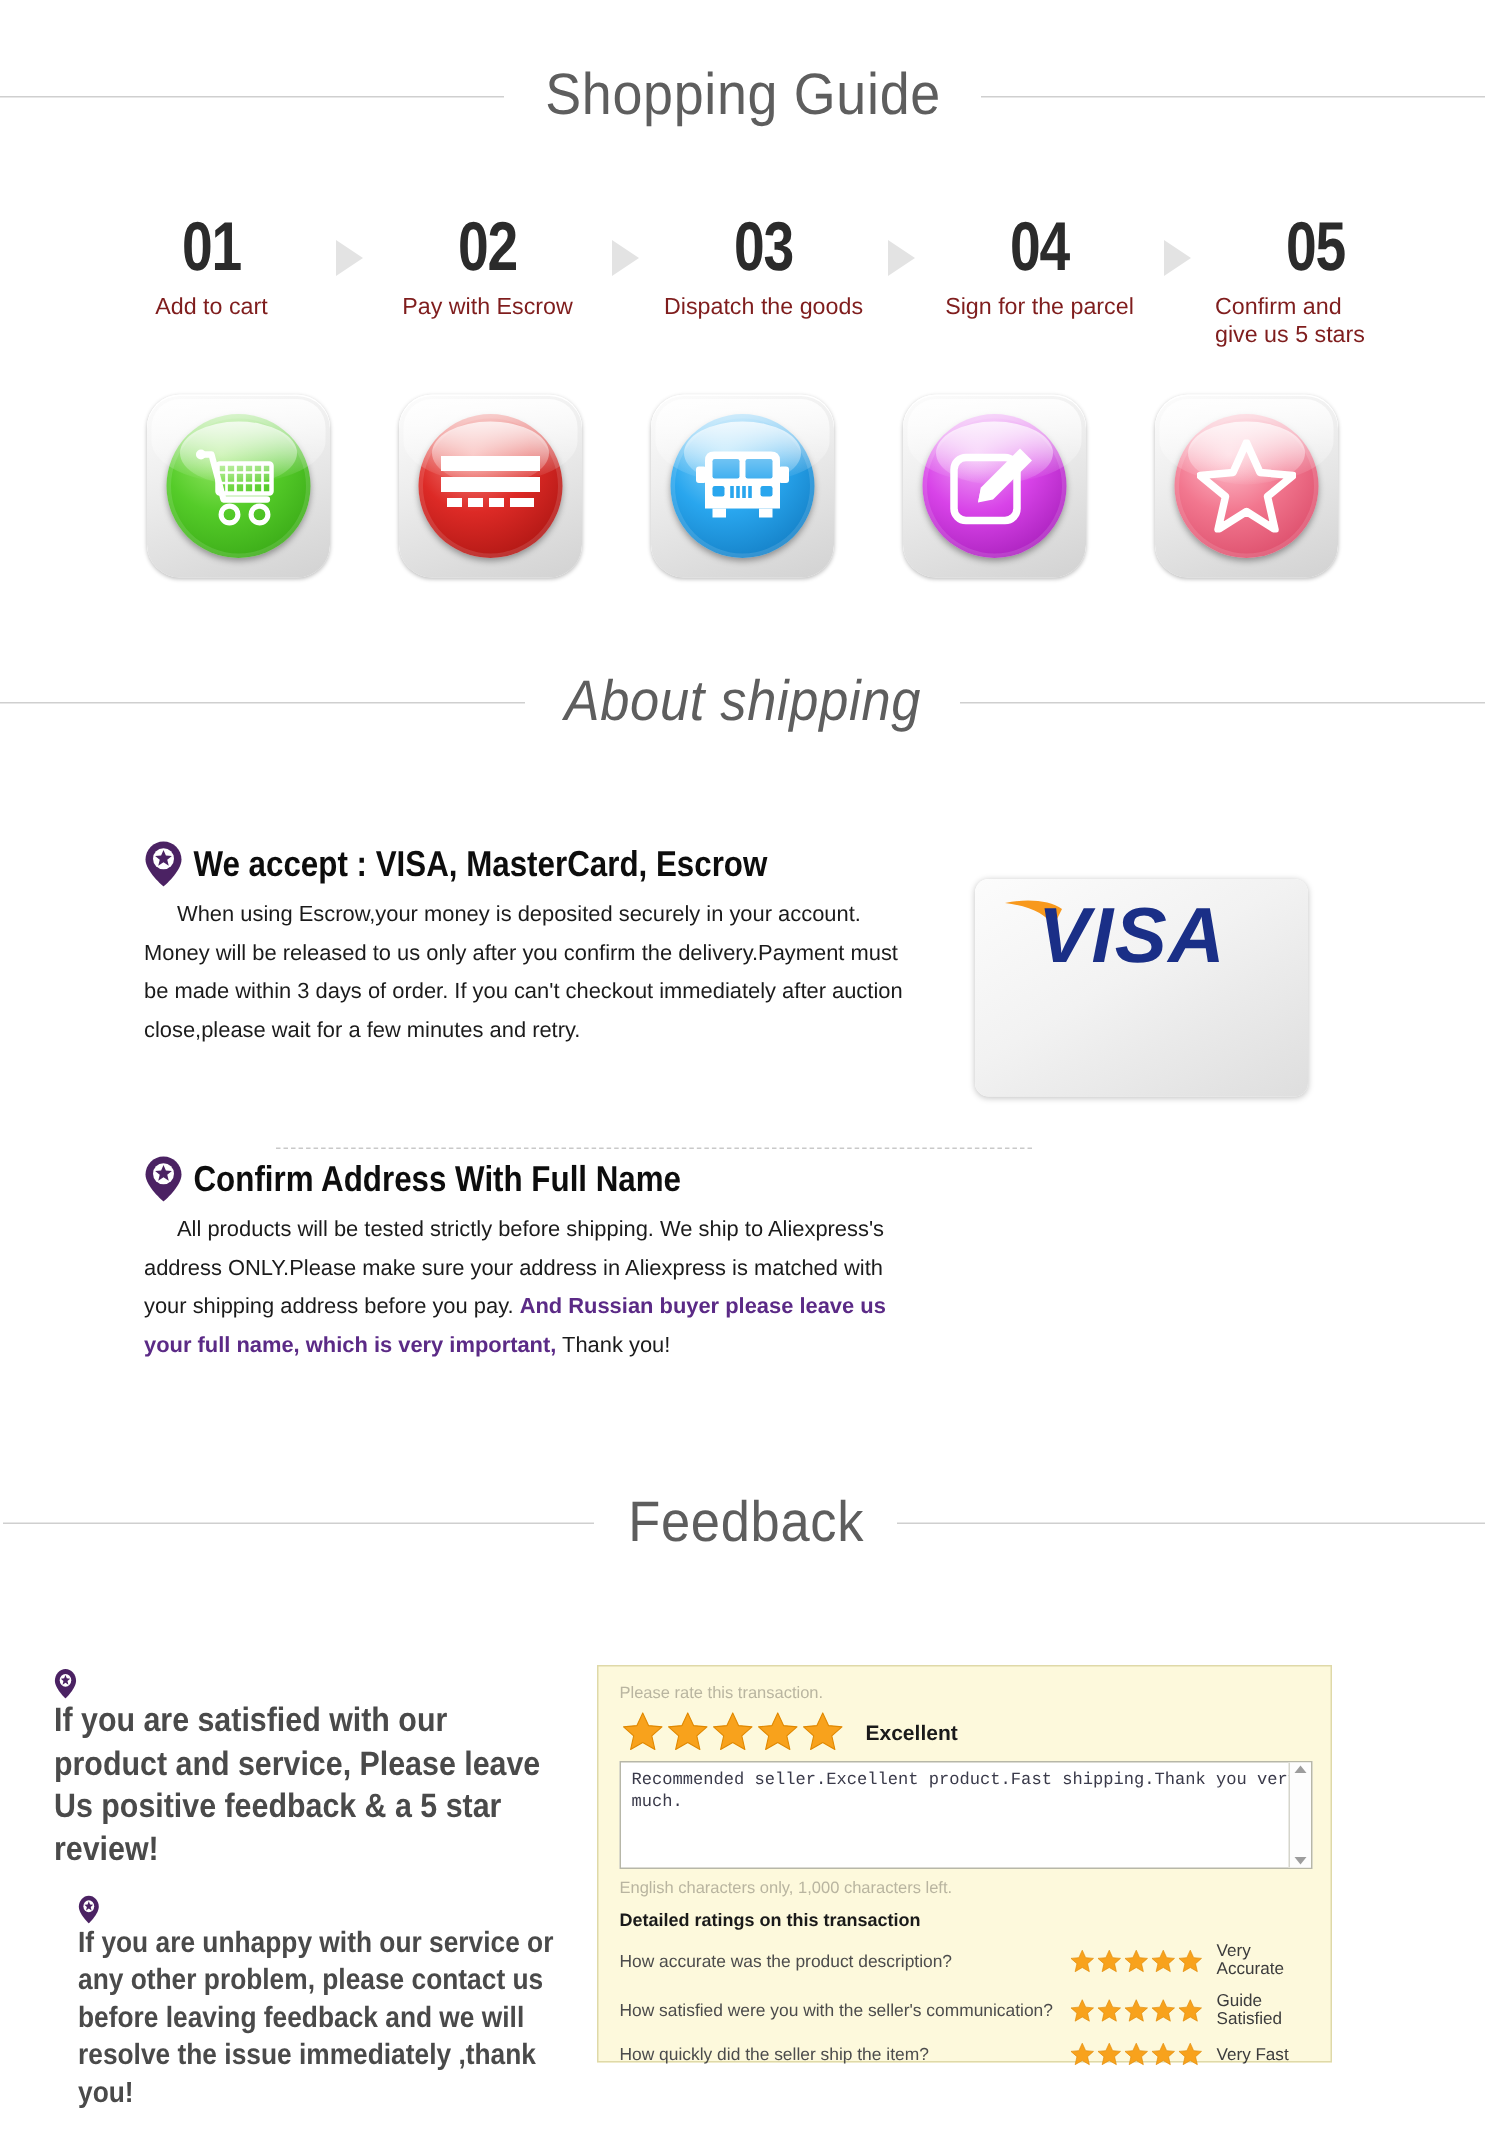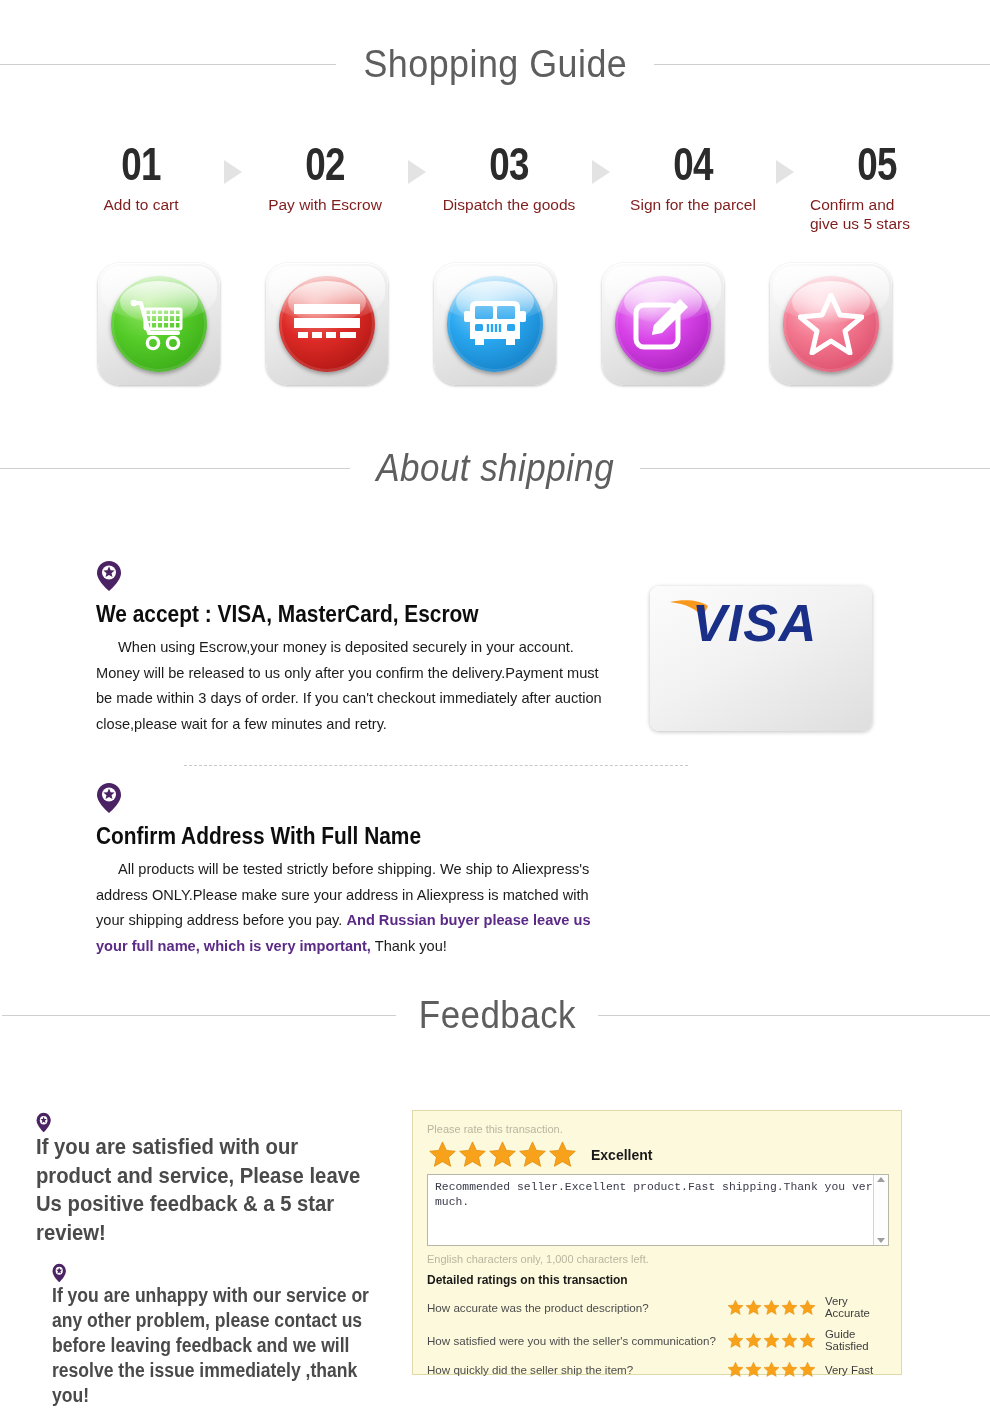--- a/index.html
+++ b/index.html
@@ -134,23 +134,22 @@
   .orb-green  { background: radial-gradient(circle at 38% 28%, #9ae86a 0%, #55cc29 42%, #2f9c10 100%); }
   .orb-red    { background: radial-gradient(circle at 38% 28%, #f48b86 0%, #dd2a26 42%, #9c0f0c 100%); }
   .orb-blue   { background: radial-gradient(circle at 38% 28%, #8fd8fb 0%, #29a6ee 42%, #0b6fb5 100%); }
   .orb-purple { background: radial-gradient(circle at 38% 28%, #f0a8f6 0%, #d843e8 42%, #9612ab 100%); }
   .orb-pink   { background: radial-gradient(circle at 38% 28%, #ffc3cf 0%, #f2778f 42%, #d33c5c 100%); }
 
   
   #shipping-body { position: absolute; left: 0; top: 560px; width: 990px; }
   .ship-left { position: absolute; left: 96px; top: 0; width: 530px; }
   .blk-head {
-    display: flex; align-items: flex-start; gap: 7px;
+    display: flex; align-items: flex-end; gap: 7px;
     margin-bottom: 6px;
-    flex-direction: column;
   }
   .blk-head-text {
     font-family: "Liberation Sans", sans-serif;
     font-weight: bold;
     font-size: 24px;
     line-height: 30px;
     color: #0d0d0d;
     letter-spacing: 0px;
     transform: scaleX(0.87);
     transform-origin: left center;
@@ -206,21 +205,21 @@
     color: #4a4a4a;
     transform: scaleX(0.9);
     transform-origin: left top;
     width: 370px;
   }
   .fb-p1 .pin, .fb-p2 .pin { vertical-align: -3px; margin-right: 3px; }
 
   
   #rating-panel {
     position: absolute;
-    left: 412px; top: 1110px;
+    left: 398px; top: 1110px;
     width: 490px; height: 265px;
     background: #fdf9dc;
     border: 1px solid #dfd9a8;
     padding: 10px 12px 8px 14px;
   }
   .rp-hint {
     font-size: 11px; color: #b9b5a0; line-height: 16px;
     font-family: "Liberation Sans", sans-serif;
   }
   .rp-stars-row { display: flex; align-items: center; gap: 14px; margin: 3px 0 5px 1px; }
@@ -387,21 +386,21 @@
         <circle cx="13" cy="12.5" r="7" fill="#ffffff"></circle>
         <path d="M13 6.6 L14.6 10.3 L18.6 10.6 L15.5 13.2 L16.5 17.1 L13 14.9 L9.5 17.1 L10.5 13.2 L7.4 10.6 L11.4 10.3 Z" fill="#4b2263"></path>
       </svg>
       <span class="blk-head-text">We accept : VISA, MasterCard, Escrow</span>
     </div>
 
     <p class="para">When using Escrow,your money is deposited securely in your account. Money will be released to us only after you confirm the delivery.Payment must be made within 3 days of order. If you can't checkout immediately after auction close,please wait for a few minutes and retry.</p>
 
     <div class="dashed-div"></div>
 
-    <div class="blk-head" style="margin-top:45px;">
+    <div class="blk-head" style="margin-top:70px;">
       <svg class="pin" width="26" height="32" viewBox="0 0 26 32">
         <path d="M13 1 C6.4 1 1 6.4 1 13 C1 21 13 31 13 31 C13 31 25 21 25 13 C25 6.4 19.6 1 13 1 Z" fill="#4b2263"></path>
         <circle cx="13" cy="12.5" r="7" fill="#ffffff"></circle>
         <path d="M13 6.6 L14.6 10.3 L18.6 10.6 L15.5 13.2 L16.5 17.1 L13 14.9 L9.5 17.1 L10.5 13.2 L7.4 10.6 L11.4 10.3 Z" fill="#4b2263"></path>
       </svg>
       <span class="blk-head-text">Confirm Address With Full Name</span>
     </div>
 
     <p class="para"><span>All products will be tested strictly before shipping. We ship to Aliexpress's address ONLY.Please make sure your address in Aliexpress is matched with your shipping address before you pay. </span><span class="hl">And Russian buyer please leave us your full name, which is very important,</span><span> Thank you!</span></p>
 

